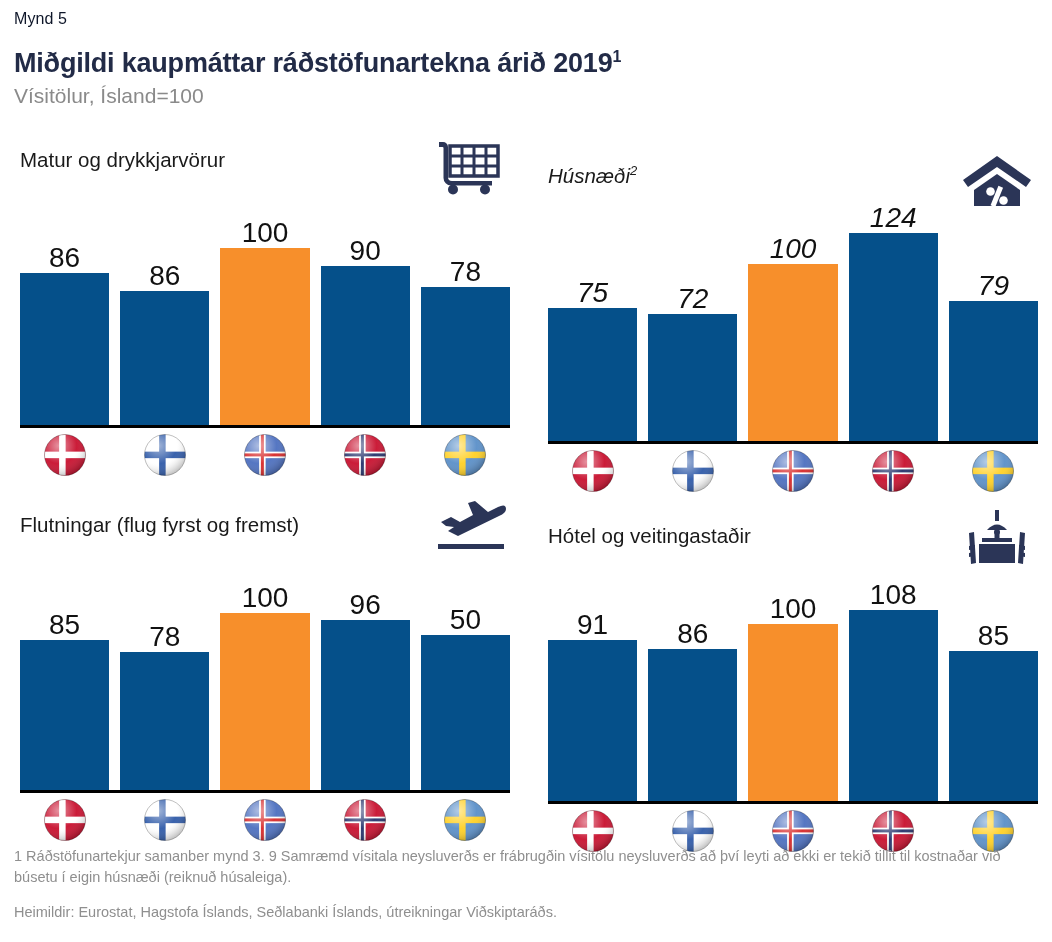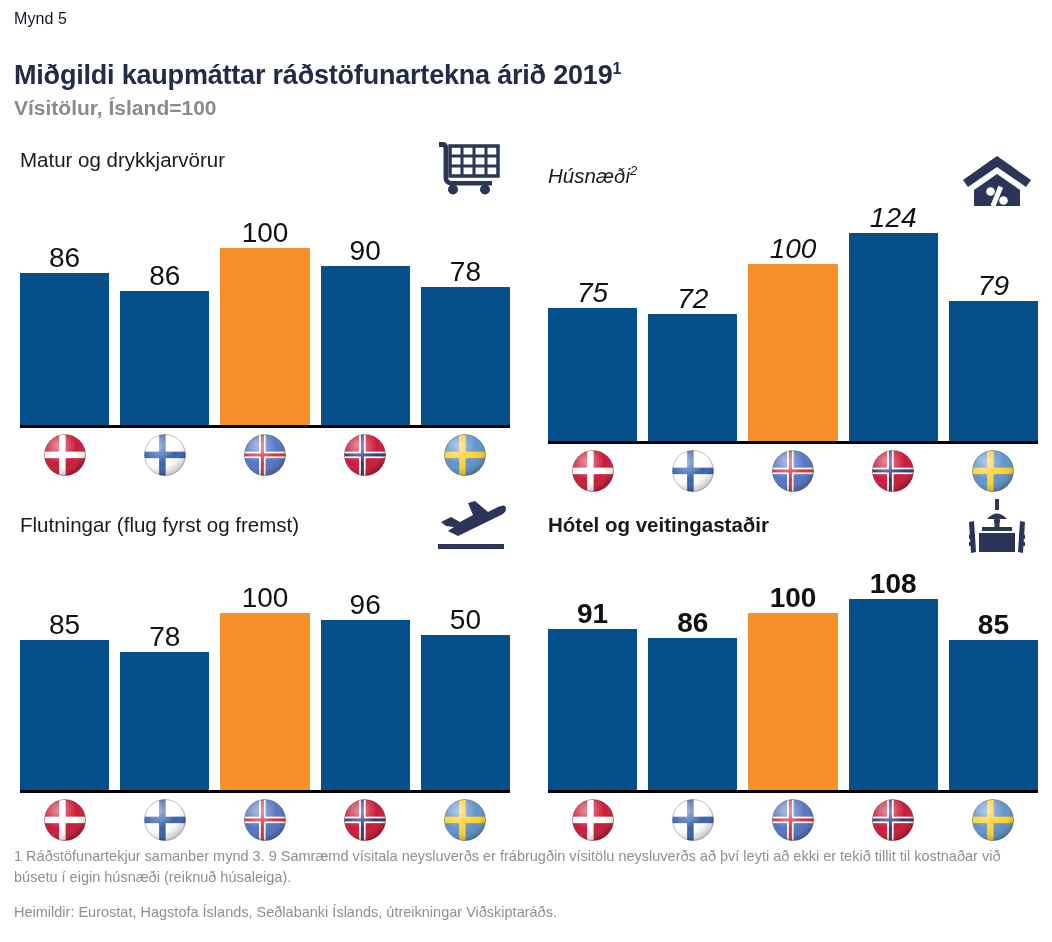--- a/index.html
+++ b/index.html
@@ -14,41 +14,41 @@
     overflow: hidden;
   }
 
   
   #header { padding: 8px 14px 0 14px; }
   #fig-label {
     font-size: 16px; font-weight: normal; color: #0f172a;
     letter-spacing: .1px; line-height: 22px;
   }
   #title {
-    margin-top: 29px;
+    margin-top: 17px;
     font-size: 27px; font-weight: bold; color: #222b47;
     line-height: 33px; letter-spacing: -.2px;
   }
   #title sup { font-size: 16px; vertical-align: super; line-height: 0; }
   #subtitle {
     margin-top: 2px;
-    font-size: 21px; color: #8a8a8a; font-weight: bold;
+    font-size: 21px; color: #8a8a8a; font-weight: normal;
     line-height: 27px;
   }
 
   
   #panels {
     position: absolute; top: 130px; left: 0;
     width: 1052px; height: 708px;
   }
   .panel { position: absolute; width: 522px; height: 353px; }
   .panel.p0 { left: 2px;   top: 0px;   }
   .panel.p1 { left: 530px; top: 16px; font-style: italic;   }
   .panel.p2 { left: 2px;   top: 365px; }
-  .panel.p3 { left: 530px; top: 365px; font-weight: bold; }
+  .panel.p3 { left: 530px; top: 376px; }
 
   .panel-head {
     position: absolute; left: 18px; top: 18px;
     font-size: 20.5px; color: #1a1a1a; white-space: nowrap;
   }
   .panel-head sup { font-size: 13px; vertical-align: super; line-height: 0; }
 
   .panel-icon {
     position: absolute; right: 18px; top: 4px;
     width: 74px; height: 62px;

